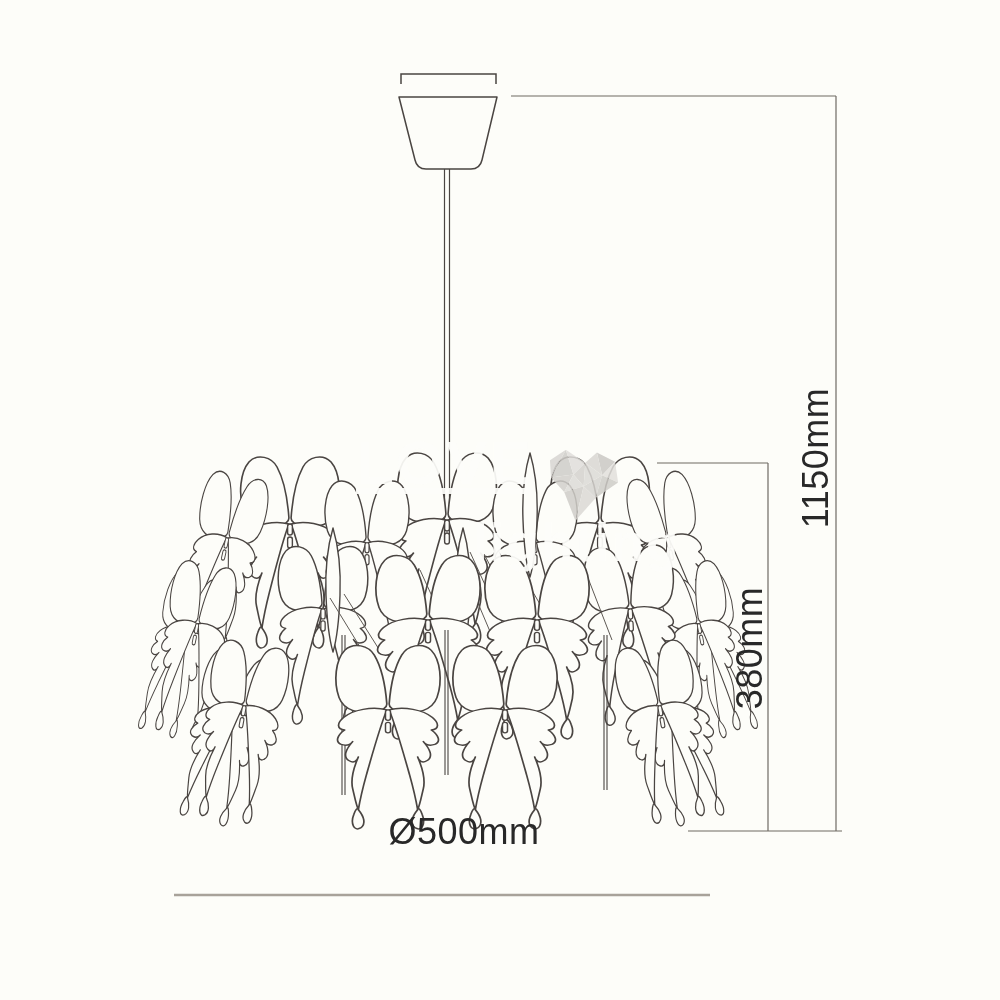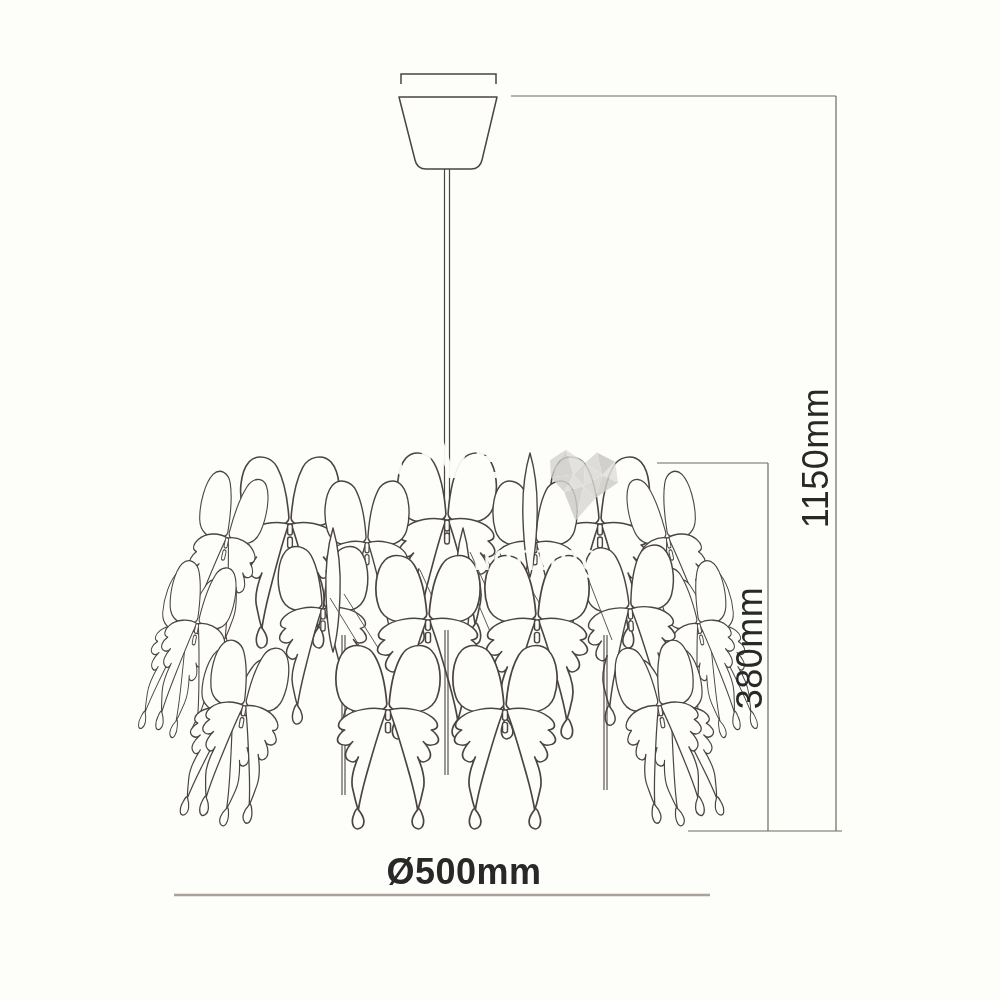--- a/index.html
+++ b/index.html
@@ -28,30 +28,30 @@
     white-space:nowrap;
     transform:translate(-50%,-50%);
     z-index:30;
   }
   .dim-label.rot{transform:translate(-50%,-50%) rotate(-90deg);}
 
   
   .watermark{position:absolute;left:0;top:0;width:1000px;height:1000px;z-index:20;pointer-events:none;}
   .wm-love{
     position:absolute;left:356px;top:432px;
-    font-size:54px;font-weight:700;letter-spacing:2px;
+    font-size:62px;font-weight:700;letter-spacing:2px;
     color:rgba(253,253,250,0.93);
     line-height:1;
+    text-decoration:underline;
   }
   .wm-lighting{
     position:absolute;left:473px;top:516px;
-    font-size:36px;font-weight:400;letter-spacing:2px;
+    font-size:53px;font-weight:700;letter-spacing:2px;
     color:rgba(253,253,250,0.94);
     line-height:1;
-    margin-top:24px;
   }
   .wm-heart{
     position:absolute;left:538px;top:444px;width:88px;height:84px;
     transform:rotate(8deg);
     opacity:0.85;
   }
 
   
   .wing{fill:var(--background);stroke:var(--line-art);stroke-width:1.5;stroke-linejoin:round;stroke-linecap:round;}
   .slit{fill:var(--background);stroke:var(--line-art);stroke-width:1.3;}
@@ -176,15 +176,15 @@
       <polygon points="52,50 30,60 48,92" fill="#d0cec9"></polygon>
       <polygon points="52,50 48,92 68,62" fill="#dbd9d5"></polygon>
       <polygon points="52,50 68,62 72,34" fill="#d6d4d0"></polygon>
       <polygon points="72,34 68,62 92,40" fill="#cfcdc8"></polygon>
     </svg>
     <div class="wm-lighting">lighting</div>
   </div>
 
   <div class="dim-label rot" style="left:816px;top:458px;">1150mm</div>
   <div class="dim-label rot" style="left:750px;top:648px;">380mm</div>
-  <div class="dim-label" style="left:464px;top:872px;font-weight:bold;">Ø500mm</div>
+  <div class="dim-label" style="left:464px;top:832px;">Ø500mm</div>
 
 </div>
 
 </body></html>

